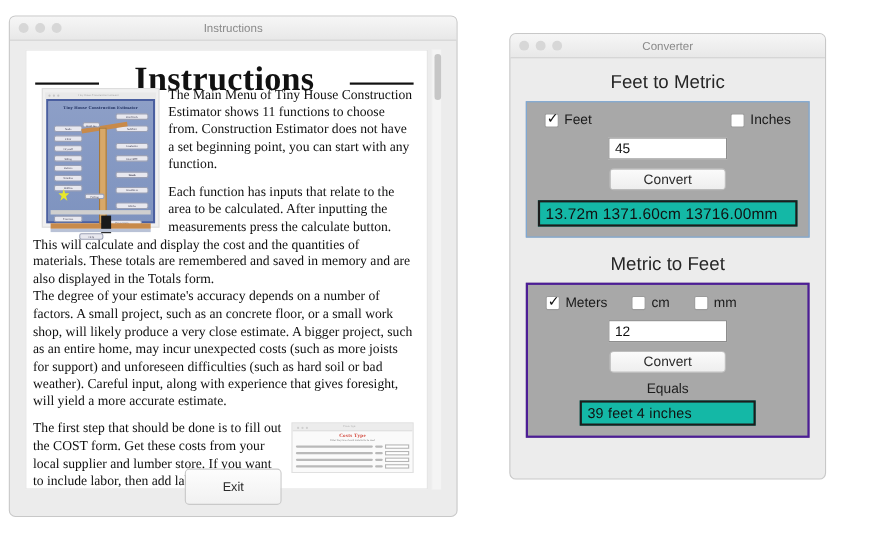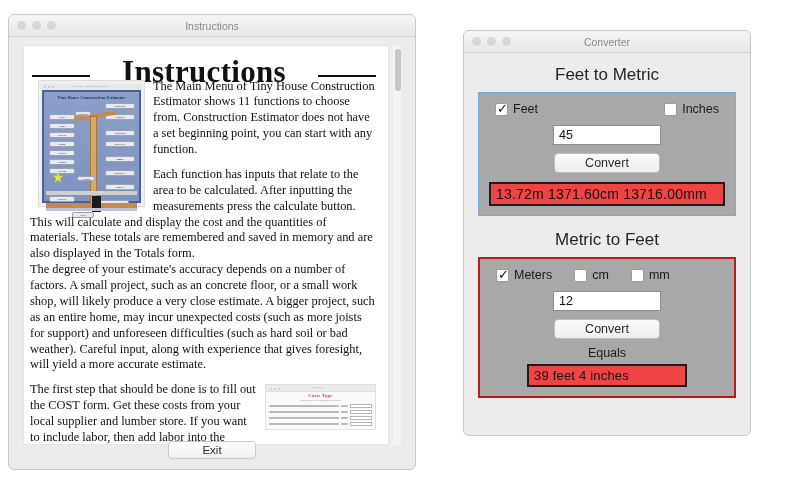--- a/index.html
+++ b/index.html
@@ -128,21 +128,21 @@
   .cf-row { display:flex; align-items:center; height:6px; gap:2px; }
   .cf-lbl { flex:1; height:2px; background:#b9b9b9; border-radius:1px; }
   .cf-num { width:7px; height:2px; background:#b9b9b9; border-radius:1px;}
   .cf-inp { width:22px; height:4px; background:#fff; border:1px solid #b5b5b5; }
 
   .exit-row {
     position: absolute; left: 0; right: 0; bottom: 10px;
     display: flex; justify-content: center;
   }
   .btn-exit {
-    width: 88px; height: 18px;
+    width: 88px; height: 33px;
     background: linear-gradient(#fdfdfd,#f1f1f1);
     border: 1px solid #c9c9c9;
     border-radius: 4px;
     font-size: 11.5px; color: #2b2b2b;
     font-family: "Liberation Sans", sans-serif;
     display:flex; align-items:center; justify-content:center;
     cursor: pointer;
   }
 
   .scrollbar {
@@ -163,21 +163,21 @@
   .section-head {
     text-align: center; font-size: 17px; color: #262626;
     margin: 2px 0 7px 0;
     font-family: "Liberation Sans", sans-serif;
   }
   .panel {
     background: #a8a8a8;
     padding: 9px 10px 9px 10px;
   }
   .panel.blue { border: 1px solid #7aa8d8; }
-  .panel.red  { border: 2px solid #b91c1c; }
+  .panel.red  { border: 2px solid #4c1d95; }
   .cb-row { display: flex; align-items: center; justify-content: space-between; padding: 0 6px; }
   .cb-row.three { justify-content: flex-start; gap: 22px; padding-left: 6px;}
   .cb {
     display: flex; align-items: center; gap: 5px;
     font-size: 12.5px; color: #1a1a1a; cursor: pointer;
     font-family: "Liberation Sans", sans-serif;
   }
   .box {
     width: 13px; height: 13px; background: #ffffff;
     border: 1px solid #9b9b9b; border-radius: 2px;
@@ -203,21 +203,21 @@
     width: 106px; height: 20px;
     background: linear-gradient(#fbfbfb,#eeeeee);
     border: 1px solid #bdbdbd; border-radius: 4px;
     font-size: 12.5px; color: #2b2b2b;
     display:flex; align-items:center; justify-content:center;
     cursor: pointer;
     font-family: "Liberation Sans", sans-serif;
   }
   .result {
     margin-top: 9px;
-    background: #ef4444; border: 2px solid #1c1c1c;
+    background: #14b8a6; border: 2px solid #1c1c1c;
     height: 24px; display: flex; align-items: center;
     padding: 0 5px; font-size: 14px; color: #111;
     letter-spacing: 0.2px;
     font-family: "Liberation Sans", sans-serif;
   }
   .result.narrow { width: 160px; margin-left: auto; margin-right: auto; border-width: 2px; height: 23px; font-size: 13px;}
   .equals-lbl { text-align:center; font-size: 12.5px; color:#1d1d1d; margin-top: 7px; }
 </style>
 </head>
 <body>

